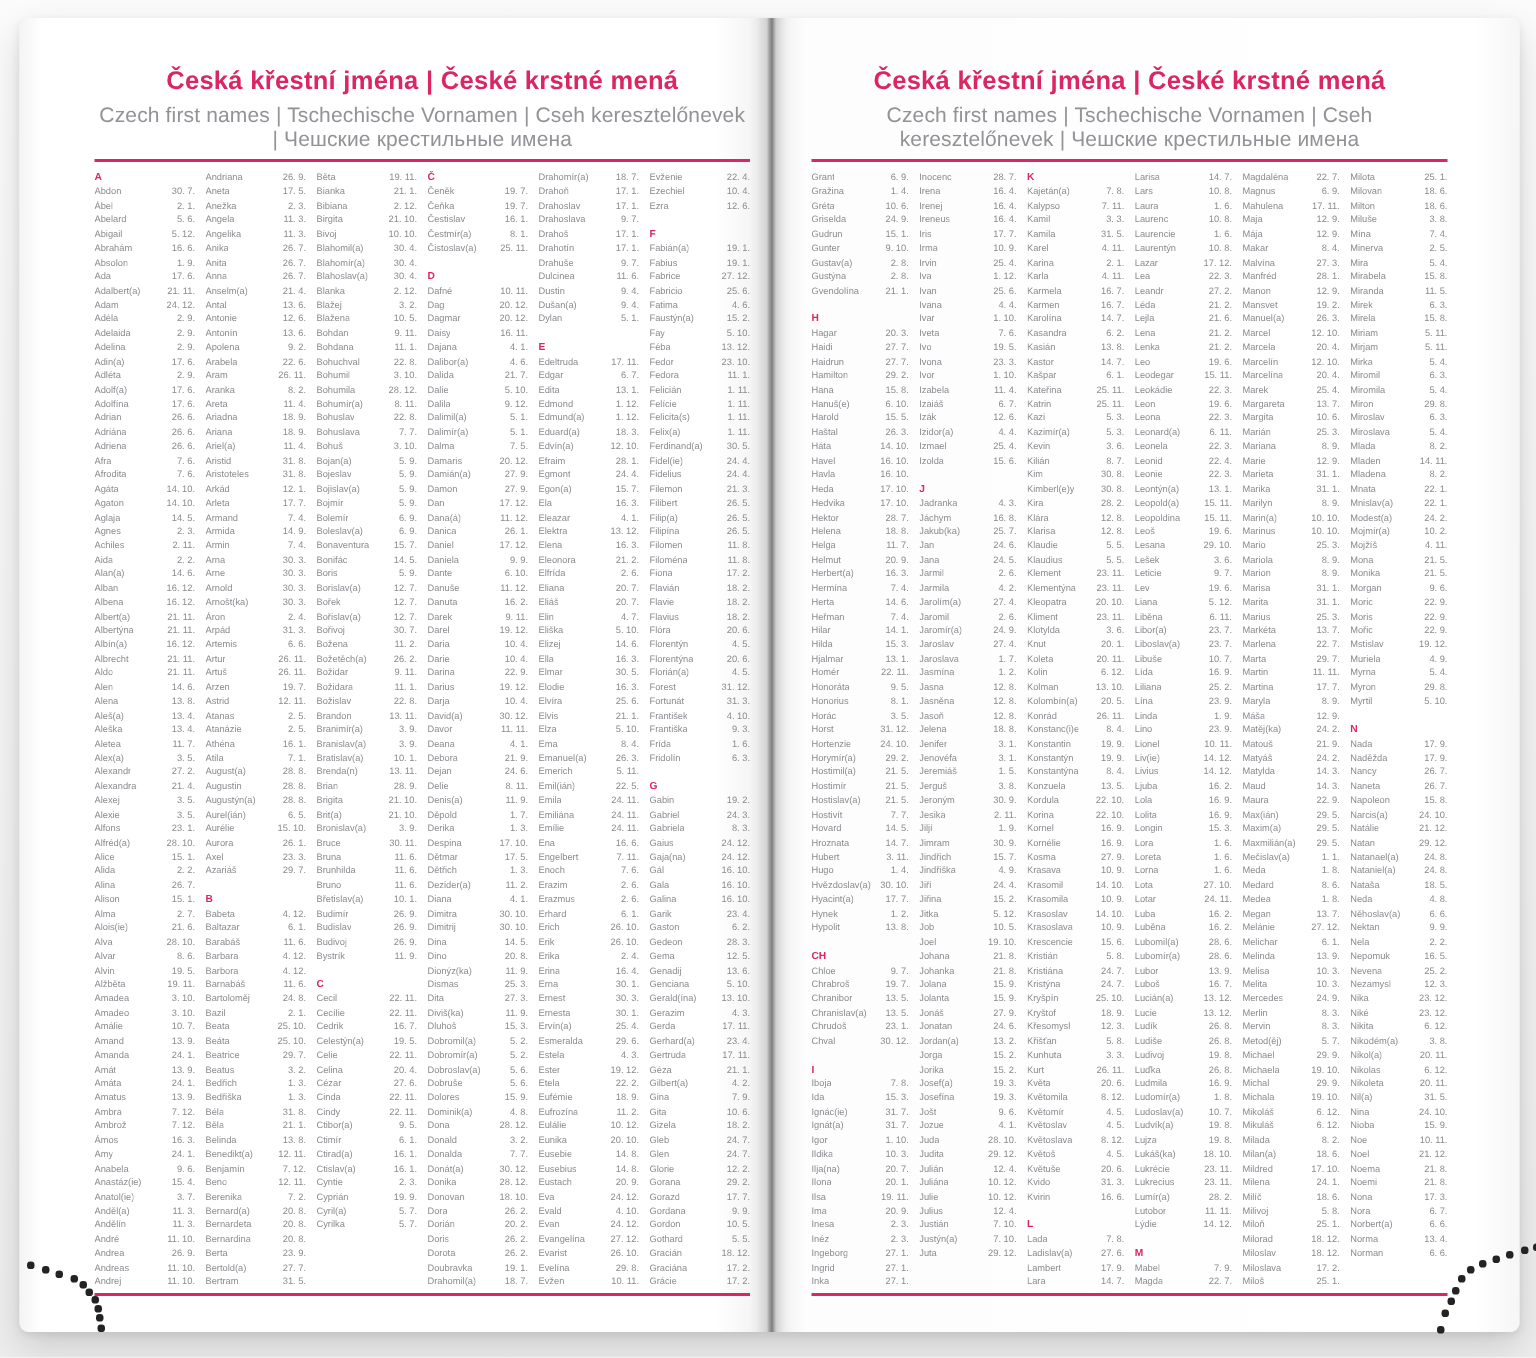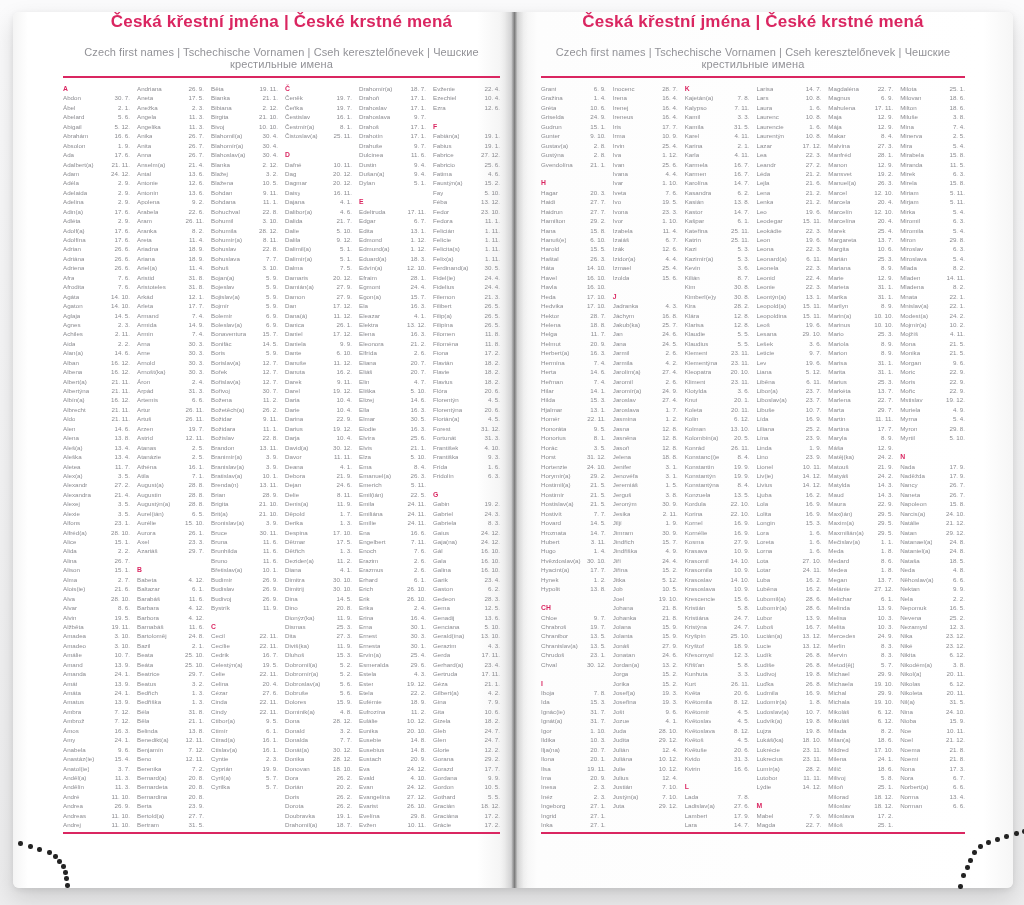--- a/index.html
+++ b/index.html
@@ -14,23 +14,23 @@
   .page{position:relative;background:#ffffff;height:100%;}
   .page.left{width:499px;border-radius:6px 0 0 6px;
     background:linear-gradient(90deg,#f4f4f4 0%,#ffffff 3%,#ffffff 93%,#f3f3f3 98.5%,#e2e2e3 100%);}
   .page.right{width:501px;border-radius:0 6px 6px 0;
     background:linear-gradient(90deg,#dcdcdd 0%,#f1f1f1 1.5%,#fdfdfd 5%,#ffffff 94%,#f6f6f6 100%);}
   .gutter{position:absolute;left:487px;top:0;width:28px;height:100%;pointer-events:none;
     background:linear-gradient(90deg,rgba(0,0,0,0) 0%,rgba(0,0,0,0.08) 40%,rgba(40,40,40,0.55) 52%,rgba(0,0,0,0.12) 62%,rgba(0,0,0,0.02) 85%,rgba(0,0,0,0) 100%);}
   .page-inner{position:absolute;top:0;height:100%;box-sizing:border-box;}
   .page.left .page-inner{left:50px;width:437px;}
   .page.right .page-inner{left:29px;width:424px;}
-  .page-title{text-align:center;font-size:17px;font-weight:bold;
+  .page-title{margin-top:32px;text-align:center;font-size:17px;font-weight:bold;
     color:#da2661;letter-spacing:0.2px;}
-  .page-subtitle{margin-top:14px;text-align:center;font-size:11px;color:#929297;letter-spacing:0.1px;}
+  .page-subtitle{margin-top:4px;text-align:center;font-size:14px;color:#929297;letter-spacing:0.1px;}
   .top-rule{margin-top:6px;height:2px;background:#da2661;}
   .cols{margin-top:6px;height:747px;display:flex;gap:7px;}
   .col{flex:1 1 0;min-width:0;}
   .row{display:flex;justify-content:space-between;align-items:baseline;
     height:9.45px;line-height:9.45px;font-size:6.2px;color:#8b8b90;}
   .row .n{white-space:nowrap;overflow:hidden;}
   .row .d{flex-shrink:0;padding-left:2px;white-space:nowrap;}
   .letter{height:9.45px;line-height:9.45px;font-size:6.8px;font-weight:bold;color:#da2661;}
   .spacer{height:9.45px;}
   .bottom-rule{height:2px;background:#da2661;margin-top:1px;}

